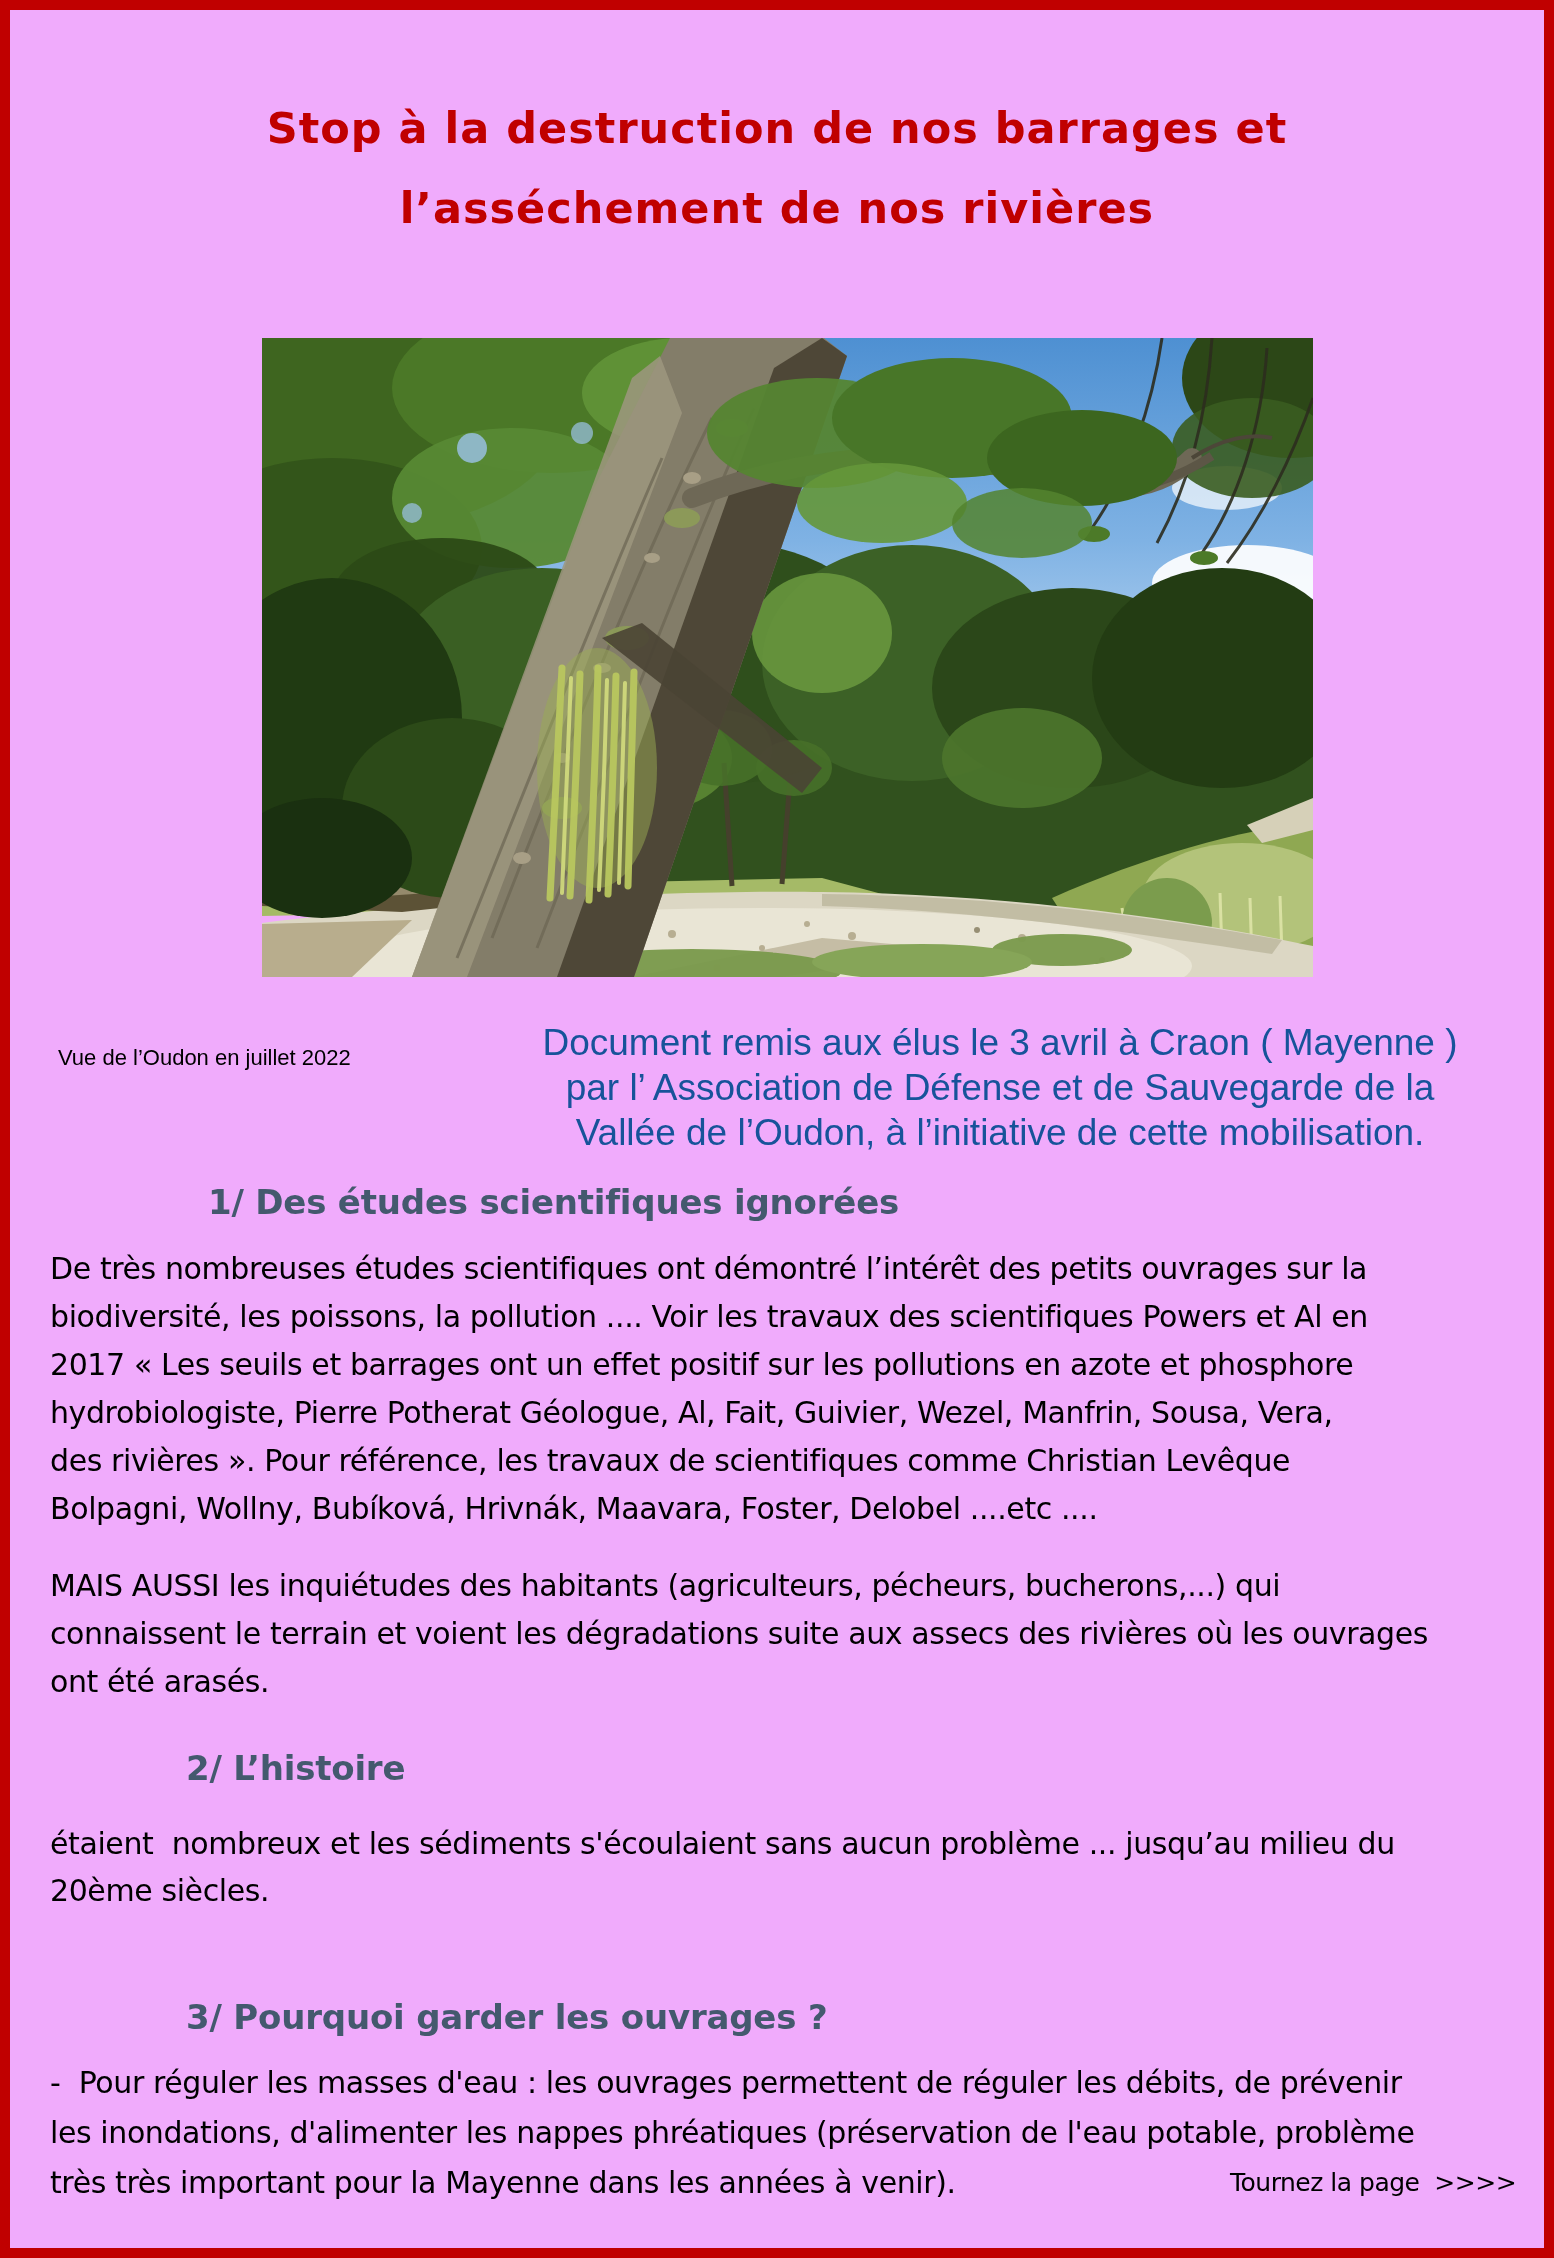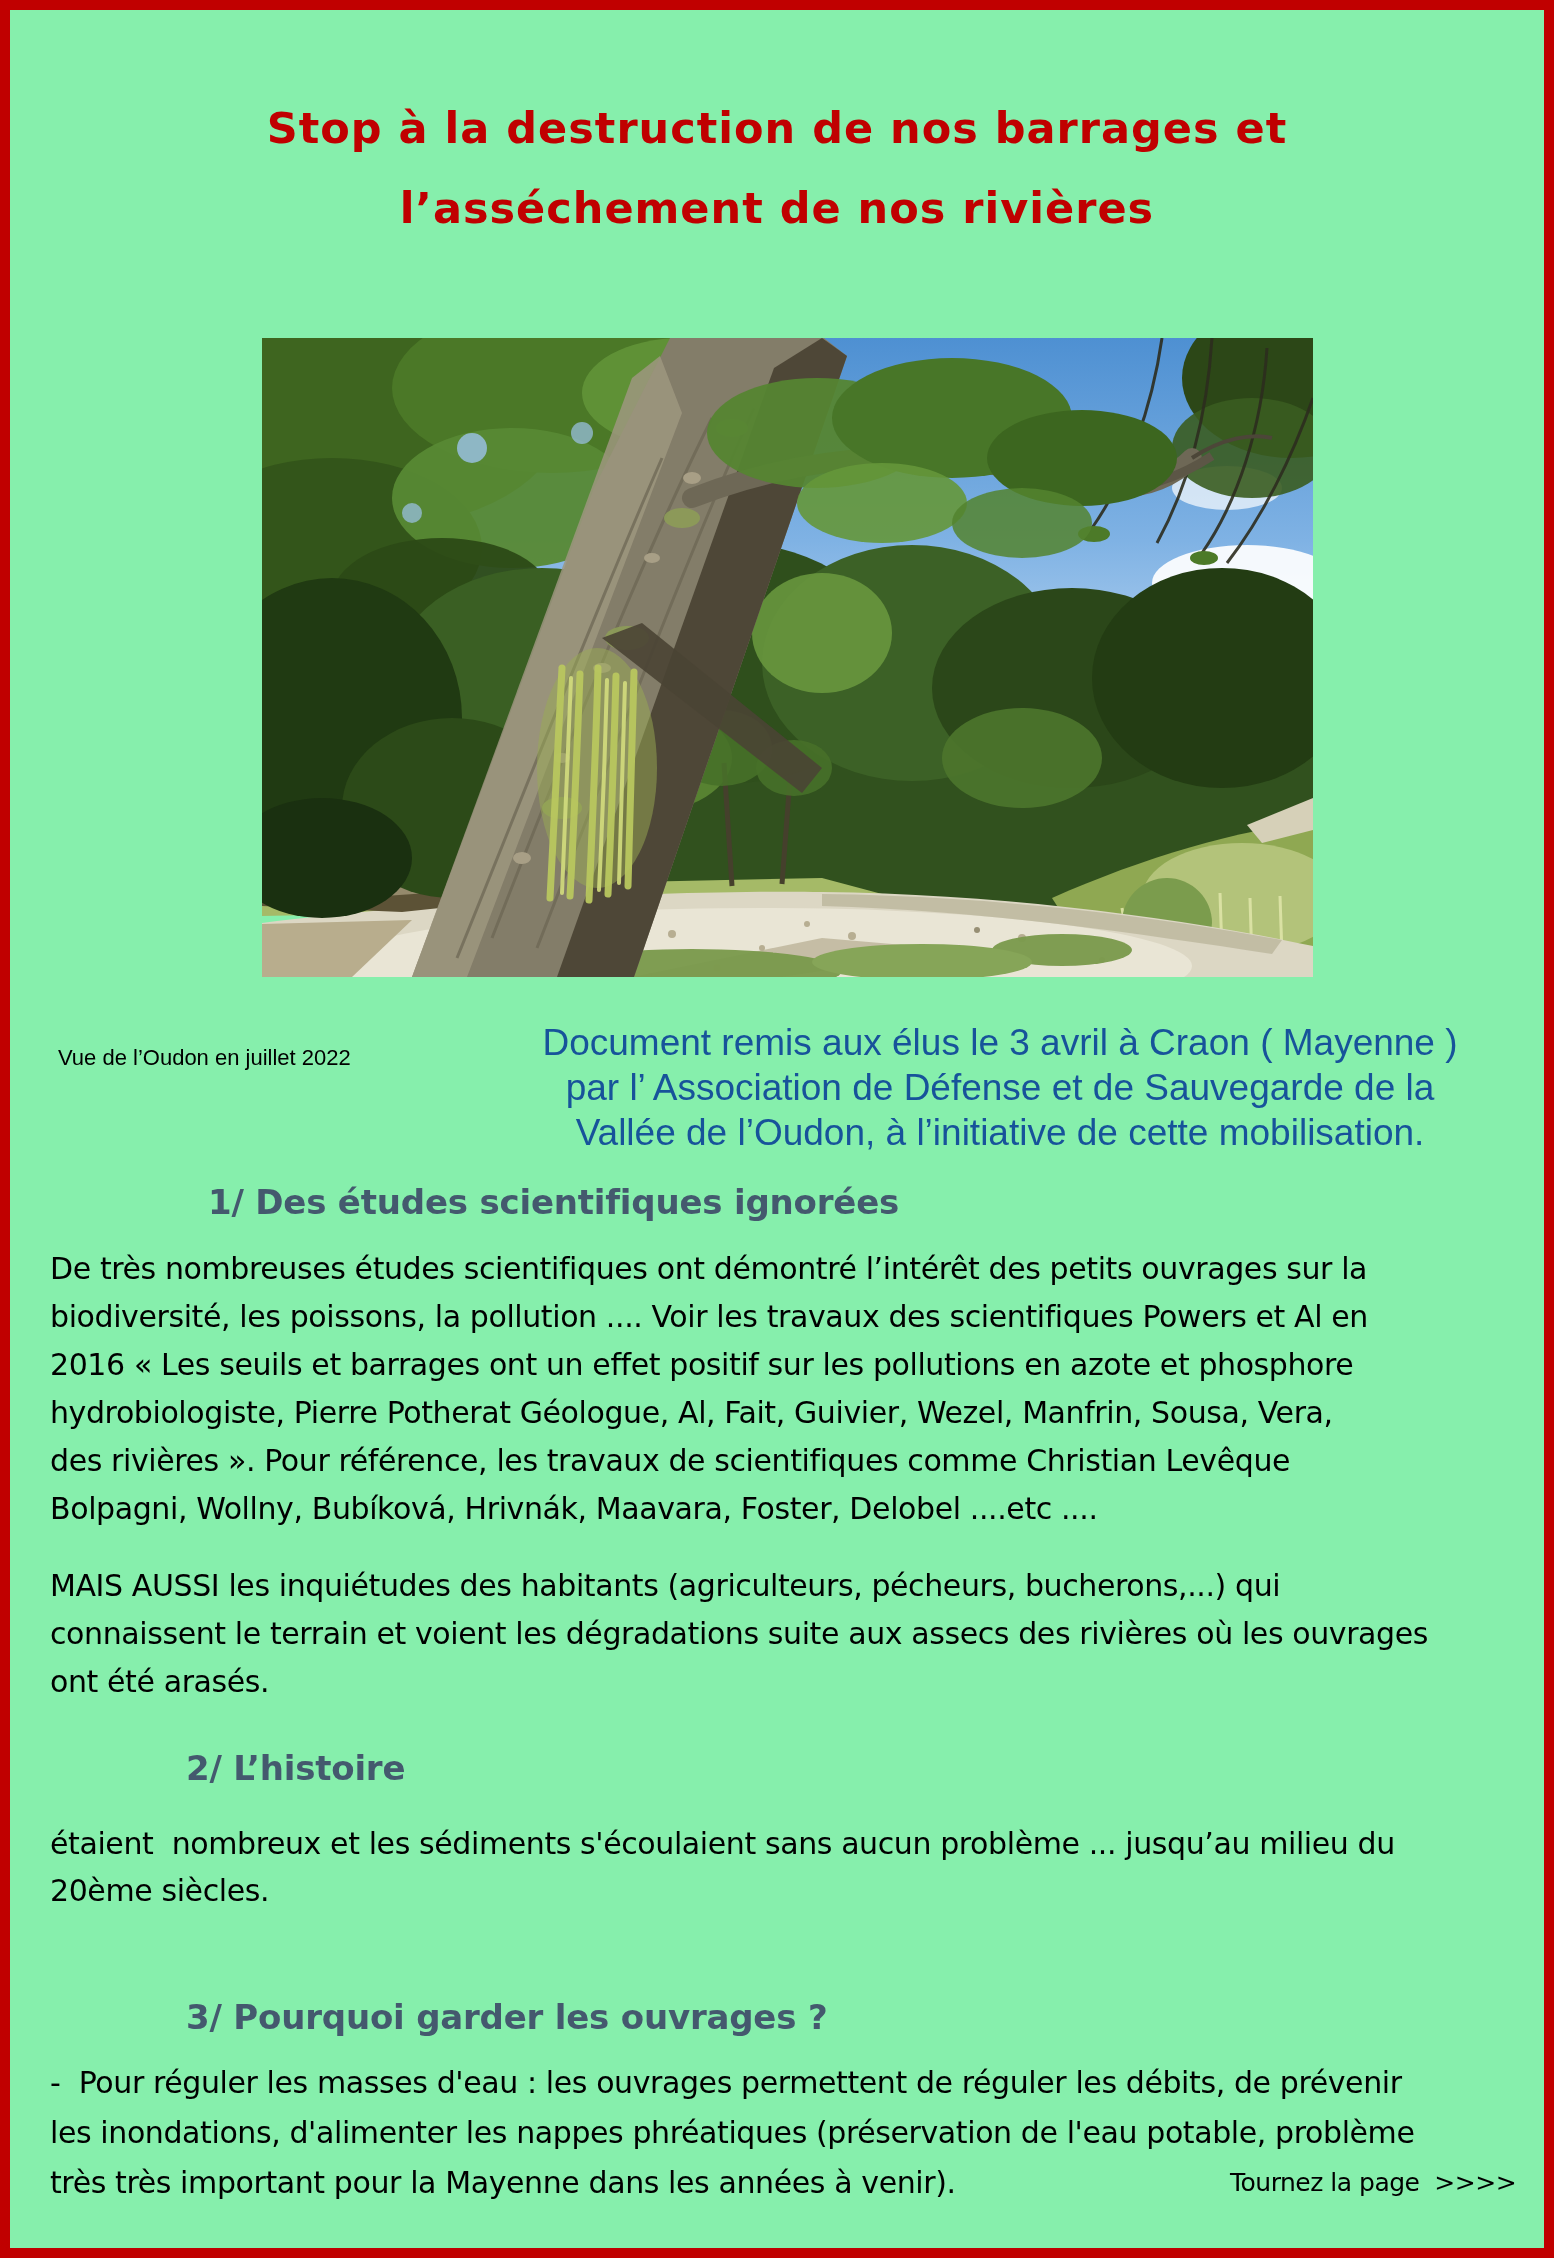--- a/index.html
+++ b/index.html
@@ -1,20 +1,20 @@
 <!DOCTYPE html>
 <html lang="fr"><head>
 <meta charset="utf-8">
 <style>
   html,body{margin:0;padding:0;background:#ffffff;}
   .page{
     position:relative;
     width:1554px;height:2258px;
     box-sizing:border-box;
-    background:#86efac;
+    background:#f0abfc;
     border:10px solid #c00000;
     overflow:hidden;
     font-family:"DejaVu Sans",sans-serif;
     color:#000;
   }
   .abs{position:absolute;}
   .title{
     left:0;top:78px;width:100%;
     text-align:center;
     font-size:43px;font-weight:bold;line-height:80px;
@@ -239,21 +239,21 @@
     <div class="line">Document remis aux élus le 3 avril à Craon ( Mayenne )</div>
     <div class="line">par l’ Association de Défense et de Sauvegarde de la</div>
     <div class="line">Vallée de l’Oudon, à l’initiative de cette mobilisation.</div>
   </div>
 
   <h2 class="abs heading h1pos">1/ Des études scientifiques ignorées</h2>
 
   <div class="abs para p1pos">
     <div class="line">De très nombreuses études scientifiques ont démontré l’intérêt des petits ouvrages sur la</div>
     <div class="line">biodiversité, les poissons, la pollution .... Voir les travaux des scientifiques Powers et Al en</div>
-    <div class="line">2016 « Les seuils et barrages ont un effet positif sur les pollutions en azote et phosphore</div>
+    <div class="line">2017 « Les seuils et barrages ont un effet positif sur les pollutions en azote et phosphore</div>
     <div class="line">hydrobiologiste, Pierre Potherat Géologue, Al, Fait, Guivier, Wezel, Manfrin, Sousa, Vera,</div>
     <div class="line">des rivières ». Pour référence, les travaux de scientifiques comme Christian Levêque</div>
     <div class="line">Bolpagni, Wollny, Bubíková, Hrivnák, Maavara, Foster, Delobel ....etc ....</div>
   </div>
 
   <div class="abs para p2pos">
     <div class="line">MAIS AUSSI les inquiétudes des habitants (agriculteurs, pécheurs, bucherons,...) qui</div>
     <div class="line">connaissent le terrain et voient les dégradations suite aux assecs des rivières où les ouvrages</div>
     <div class="line">ont été arasés.</div>
   </div>

